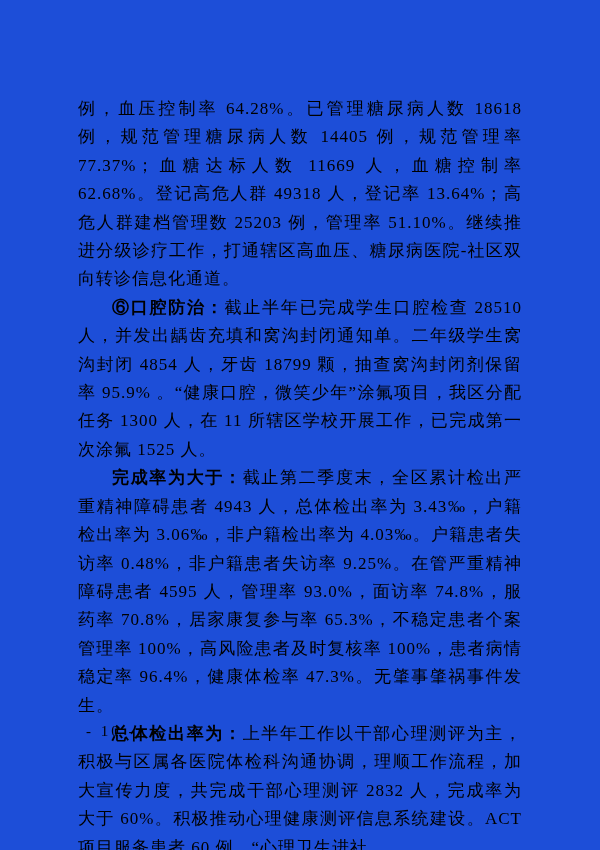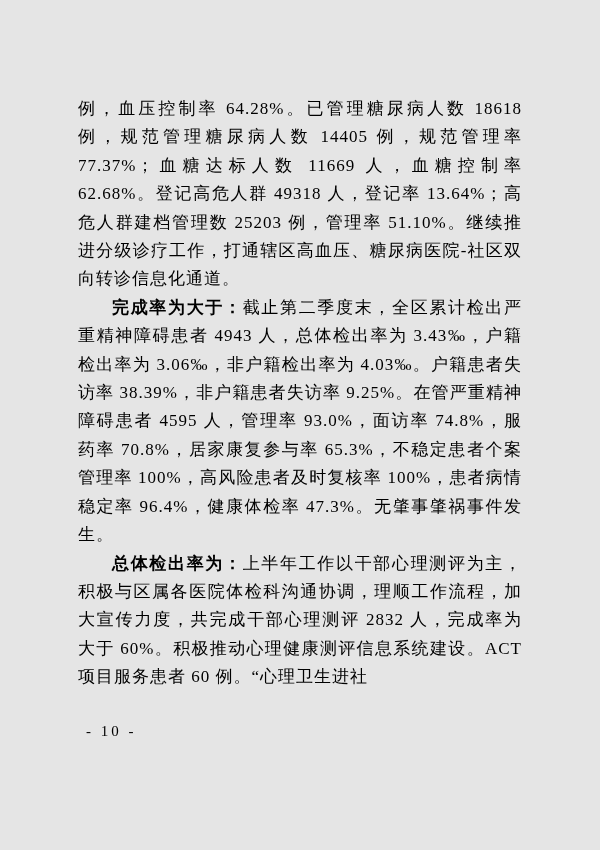--- a/index.html
+++ b/index.html
@@ -4,21 +4,21 @@
 <style>
   html, body {
     margin: 0;
     padding: 0;
     background: #ffffff;
   }
   .page {
     position: relative;
     width: 600px;
     height: 850px;
-    background: #e5e5e5;
+    background: #1d4ed8;
     overflow: hidden;
     font-family: "Liberation Serif", "DejaVu Serif", serif;
     color: #000000;
   }
   .text-block {
     position: absolute;
     left: 78px;
     top: 95px;
     width: 444px;
     font-size: 17px;
@@ -46,17 +46,18 @@
     color: #000000;
     text-align: center;
   }
 </style>
 </head>
 <body>
 
 <div class="page">
   <div class="text-block">
     <p class="para"><span>例，血压控制率 64.28%。已管理糖尿病人数 18618 例，规范管理糖尿病人数 14405 例，规范管理率 77.37%；血糖达标人数 11669 人，血糖控制率 62.68%。登记高危人群 49318 人，登记率 13.64%；高危人群建档管理数 25203 例，管理率 51.10%。继续推进分级诊疗工作，打通辖区高血压、糖尿病医院-社区双向转诊信息化通道。</span></p>
-    <p class="para indent"><span class="head">完成率为大于：</span><span>截止第二季度末，全区累计检出严重精神障碍患者 4943 人，总体检出率为 3.43‰，户籍检出率为 3.06‰，非户籍检出率为 4.03‰。户籍患者失访率 38.39%，非户籍患者失访率 9.25%。在管严重精神障碍患者 4595 人，管理率 93.0%，面访率 74.8%，服药率 70.8%，居家康复参与率 65.3%，不稳定患者个案管理率 100%，高风险患者及时复核率 100%，患者病情稳定率 96.4%，健康体检率 47.3%。无肇事肇祸事件发生。</span></p>
+    <p class="para indent"><span class="head">⑥口腔防治：</span><span>截止半年已完成学生口腔检查 28510 人，并发出龋齿充填和窝沟封闭通知单。二年级学生窝沟封闭 4854 人，牙齿 18799 颗，抽查窝沟封闭剂保留率 95.9% 。“健康口腔，微笑少年”涂氟项目，我区分配任务 1300 人，在 11 所辖区学校开展工作，已完成第一次涂氟 1525 人。</span></p>
+    <p class="para indent"><span class="head">完成率为大于：</span><span>截止第二季度末，全区累计检出严重精神障碍患者 4943 人，总体检出率为 3.43‰，户籍检出率为 3.06‰，非户籍检出率为 4.03‰。户籍患者失访率 0.48%，非户籍患者失访率 9.25%。在管严重精神障碍患者 4595 人，管理率 93.0%，面访率 74.8%，服药率 70.8%，居家康复参与率 65.3%，不稳定患者个案管理率 100%，高风险患者及时复核率 100%，患者病情稳定率 96.4%，健康体检率 47.3%。无肇事肇祸事件发生。</span></p>
     <p class="para indent"><span class="head">总体检出率为：</span><span>上半年工作以干部心理测评为主，积极与区属各医院体检科沟通协调，理顺工作流程，加大宣传力度，共完成干部心理测评 2832 人，完成率为大于 60%。积极推动心理健康测评信息系统建设。ACT 项目服务患者 60 例。“心理卫生进社</span></p>
   </div>
   <div class="page-number">- 10 -</div>
 </div>
 
 </body></html>

